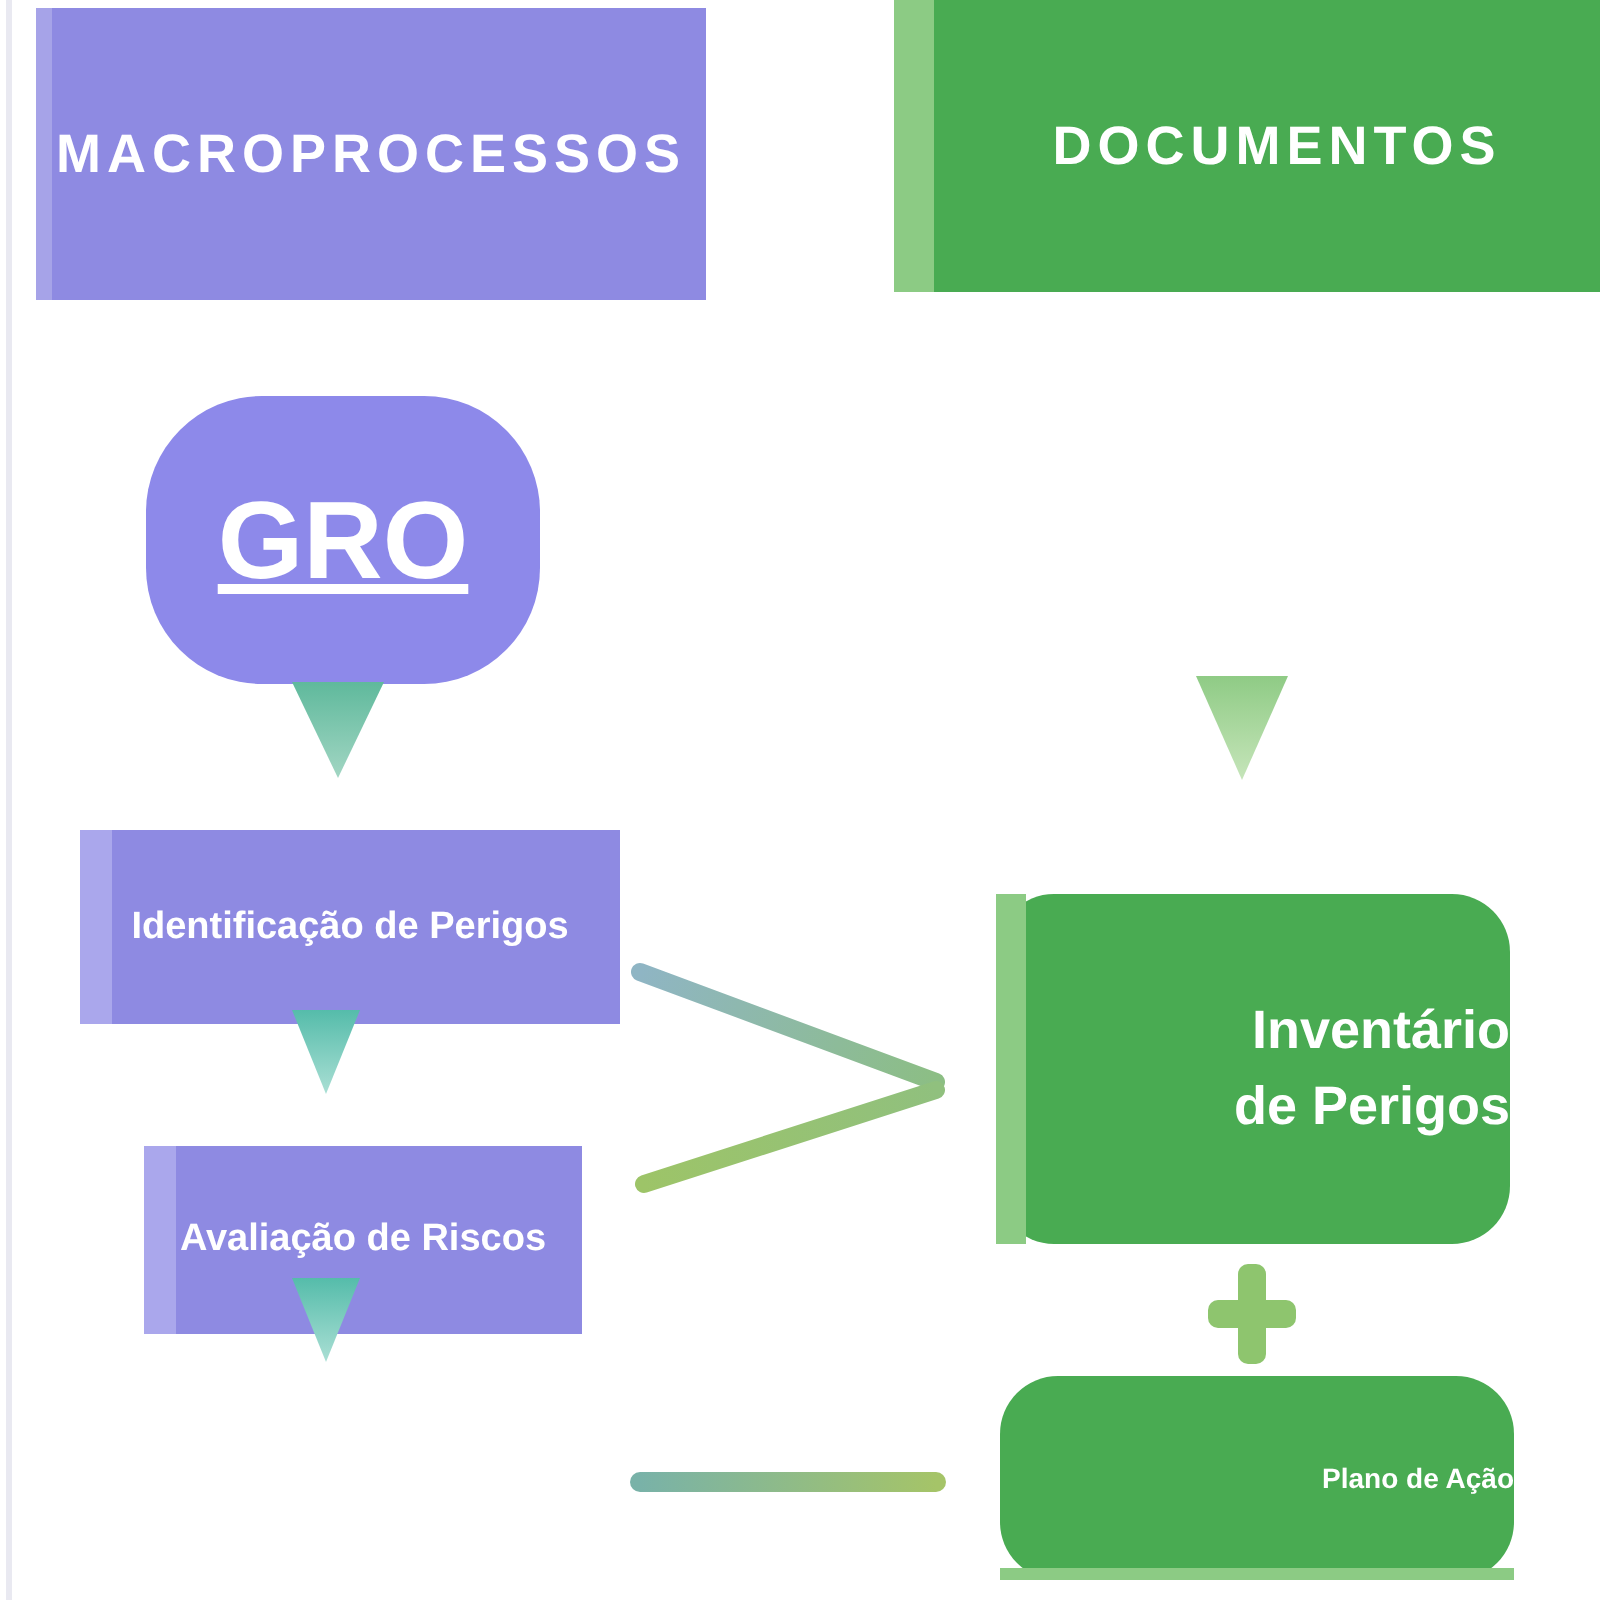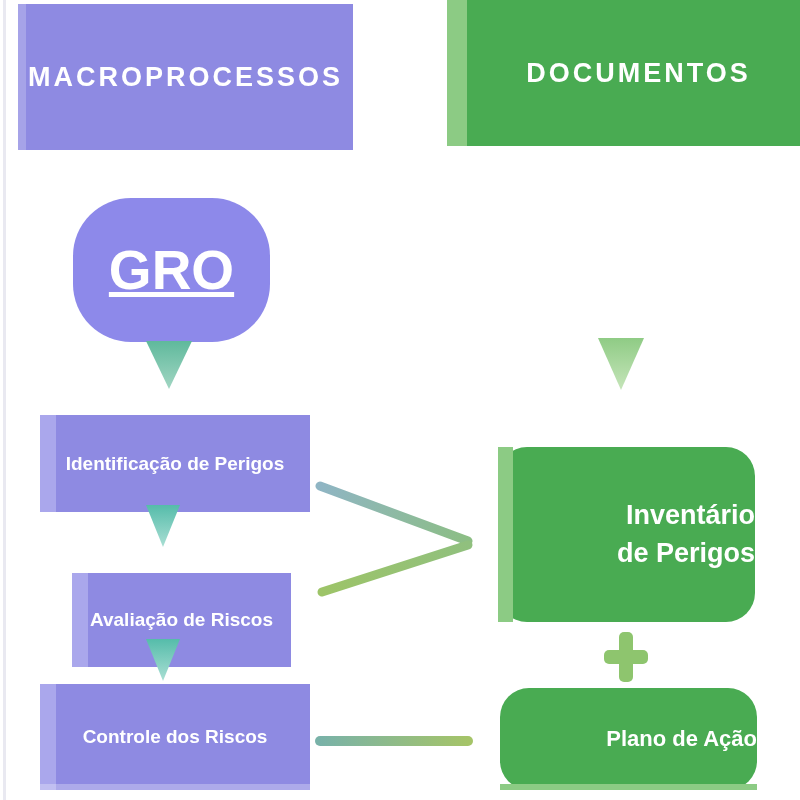--- a/index.html
+++ b/index.html
@@ -43,21 +43,21 @@
   .varrow{position:absolute;width:34px;height:42px;clip-path:polygon(0 0,100% 0,50% 100%);
           background:linear-gradient(#55bcaa,#aadfd4);}
   #varrow1{left:146px;top:505px;}
   #varrow2{left:146px;top:639px;}
 
   
   .gbox{position:absolute;display:flex;flex-direction:column;align-items:flex-end;justify-content:center;
         background:var(--green);color:#fff;font-weight:700;text-align:center;border-radius:29px;}
   #box-inv{left:498px;top:447px;width:257px;height:175px;font-size:27px;line-height:1.4;}
   #box-inv::before{content:"";position:absolute;left:0;top:0;bottom:0;width:15px;background:var(--green-light);}
-  #box-plan{left:500px;top:688px;width:257px;height:102px;font-size:22px;}
+  #box-plan{left:500px;top:688px;width:257px;height:102px;font-size:14px;}
   #box-plan::after{content:"";position:absolute;left:0;right:0;bottom:0;height:6px;background:var(--green-light);}
 
   
   #plus{position:absolute;left:601px;top:632px;width:50px;height:50px;}
   #plus .vbar{position:absolute;left:18px;top:0;width:14px;height:50px;background:var(--plus-green);border-radius:5px;}
   #plus .hbar{position:absolute;left:3px;top:18px;width:44px;height:14px;background:var(--plus-green);border-radius:5px;}
 
   
   #connectors{position:absolute;left:0;top:0;width:800px;height:800px;pointer-events:none;}
 </style>
@@ -75,21 +75,20 @@
   <div class="pointer" id="ptr-gro"></div>
 
   <div class="pointer" id="ptr-pgr"></div>
 
   <div class="pbox" id="box1">Identificação de Perigos</div>
   <div class="varrow" id="varrow1"></div>
 
   <div class="pbox" id="box2">Avaliação de Riscos</div>
   <div class="varrow" id="varrow2"></div>
 
-  <div class="pbox" id="box3">Controle dos Riscos</div>
 
   <div class="gbox" id="box-inv">
     <span>Inventário</span>
     <span>de Perigos</span>
   </div>
 
   <div id="plus">
     <span class="vbar"></span>
     <span class="hbar"></span>
   </div>

